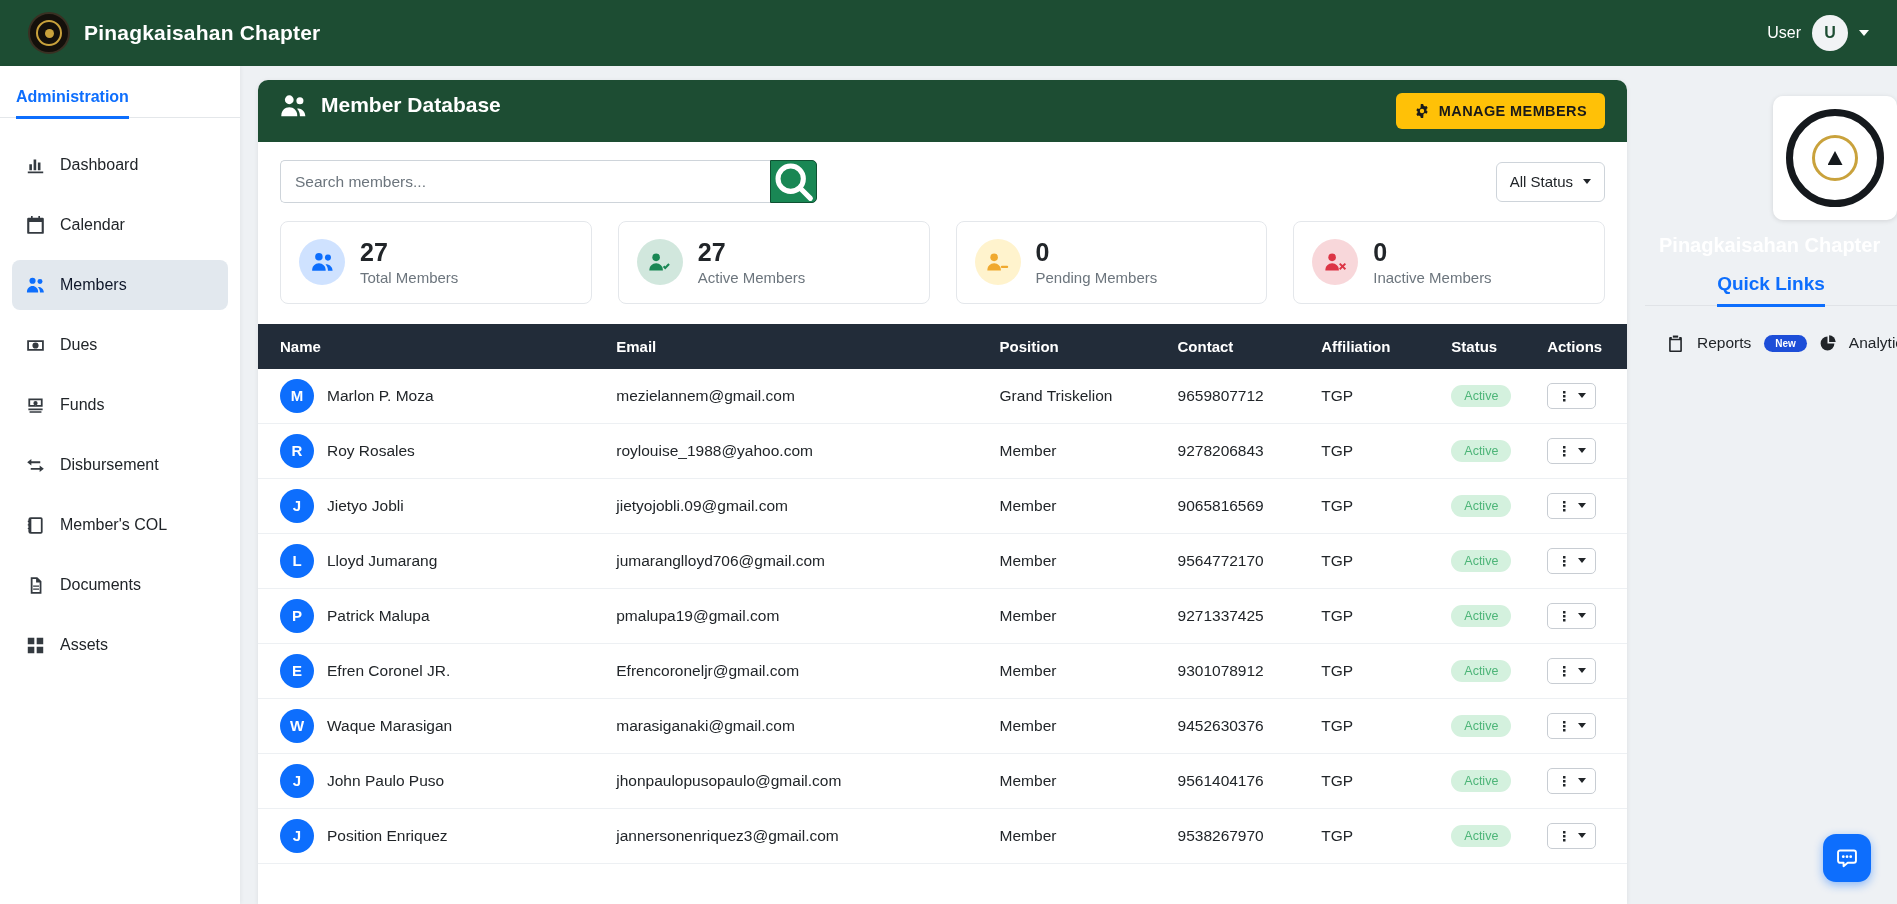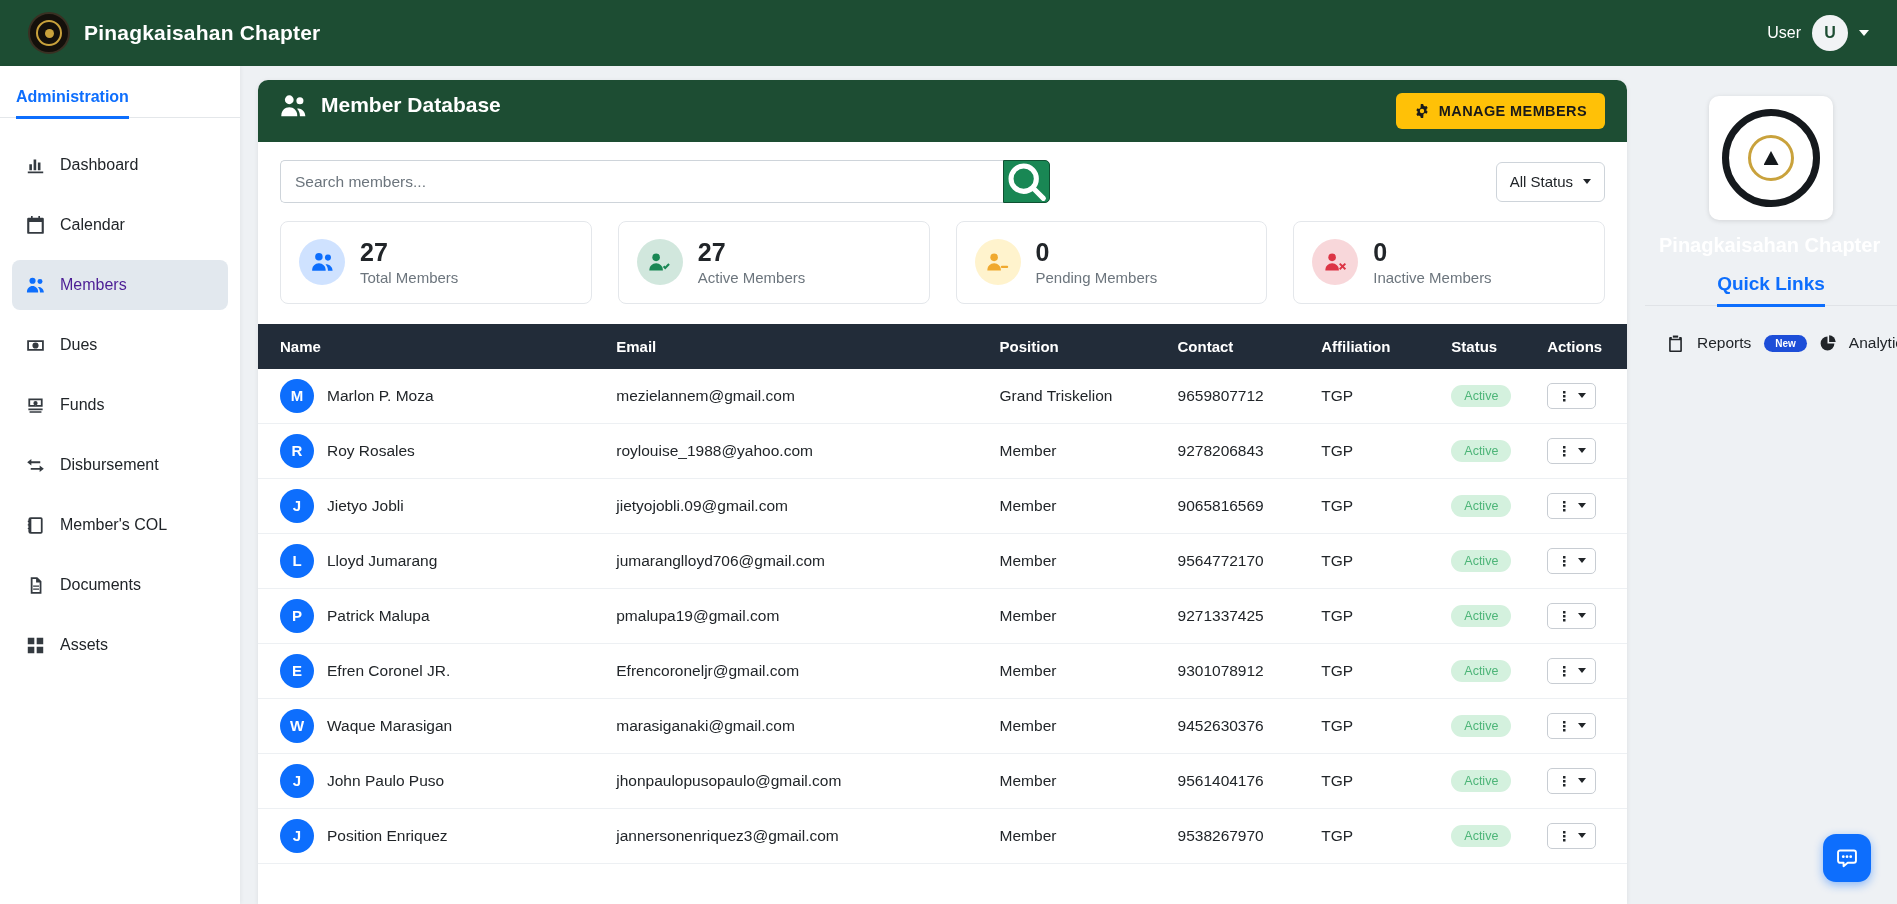--- a/index.html
+++ b/index.html
@@ -20,34 +20,34 @@
   
   .layout{display:flex;height:838px}
 
   
   .sidebar{width:240px;background:#fff;flex:0 0 auto;box-shadow:1px 0 4px rgba(0,0,0,.05)}
   .admin-heading{padding:22px 16px 0;border-bottom:1px solid #e4e7ea}
   .admin-heading span{display:inline-block;color:#0d6efd;font-size:16px;font-weight:700;padding-bottom:10px;border-bottom:3px solid #0d6efd;margin-bottom:-2px}
   .nav-list{padding:12px 0}
   .nav-item{display:flex;align-items:center;gap:15px;margin:10px 12px;padding:0 14px;height:50px;border-radius:8px;font-size:16px;color:#212529;cursor:pointer}
   .nav-item svg{width:19px;height:19px;fill:#343a40;flex:0 0 auto}
-  .nav-item.active{background:#e2e8ee;color:#4c1d95}
+  .nav-item.active{background:#e2e8ee;color:#0f172a}
   .nav-item.active svg{fill:#0d6efd}
 
   
   .main{flex:1 1 auto;padding:14px 18px 0;min-width:0}
   .card{background:#fff;border-radius:10px 10px 0 0;box-shadow:0 1px 5px rgba(0,0,0,.08);height:100%;display:flex;flex-direction:column;overflow:hidden}
   .card-header{background:#1d4d33;display:flex;gap:14px;padding:13px 22px}
   .card-header .hdr-icon{width:27px;height:27px;fill:#fff;flex:0 0 auto}
   .card-title{color:#fff;font-size:21px;font-weight:700}
   .manage-btn{margin-left:auto;display:flex;align-items:center;gap:9px;background:#ffc107;border:none;border-radius:6px;padding:10px 18px;font-weight:700;font-size:14.5px;color:#1a1a1a;letter-spacing:.4px;cursor:pointer;font-family:inherit}
   .manage-btn svg{width:16px;height:16px;fill:#1a1a1a}
 
   .toolbar{display:flex;align-items:center;padding:18px 22px 14px}
-  .search-group{display:flex;width:770px}
+  .search-group{display:flex;width:537px}
   .search-input{flex:1;height:43px;border:1px solid #ced4da;border-right:none;border-radius:5px 0 0 5px;padding:0 14px;font-size:15.5px;font-family:inherit;color:#212529;outline:none;background:#fff}
   .search-input::placeholder{color:#6c757d}
   .search-btn{width:47px;height:43px;background:#198754;border:1px solid #0f5132;border-radius:0 5px 5px 0;display:flex;align-items:center;justify-content:center;cursor:pointer}
   .status-select{margin-left:auto;height:40px;border:1px solid #ced4da;border-radius:6px;background:#fff;display:flex;align-items:center;gap:10px;padding:0 13px;font-size:15px;cursor:pointer}
   .caret-dark{width:0;height:0;border-left:4.5px solid transparent;border-right:4.5px solid transparent;border-top:5.5px solid #212529}
 
   .stats{display:flex;gap:26px;padding:4px 22px 20px}
   .stat-card{flex:1;border:1px solid #e4e7eb;border-radius:8px;padding:17px 18px;display:flex;align-items:center;gap:15px;background:#fff}
   .stat-icon{width:46px;height:46px;border-radius:50%;display:flex;align-items:center;justify-content:center;flex:0 0 auto}
   .stat-icon svg{width:23px;height:23px}
@@ -63,21 +63,21 @@
   .member-table th:first-child,.member-table td:first-child{padding-left:22px}
   .member-table td{padding:10px 16px;border-bottom:1px solid #edf0f3;font-size:15.5px;vertical-align:middle;white-space:nowrap;overflow:hidden}
   .name-cell{display:flex;align-items:center}
   .avatar{display:inline-flex;width:34px;height:34px;border-radius:50%;background:#0d6efd;color:#fff;font-weight:700;font-size:15px;align-items:center;justify-content:center;margin-right:13px;flex:0 0 auto}
   .badge-active{display:inline-block;background:#d4f1de;color:#4db578;font-size:12.5px;font-weight:400;padding:4px 13px;border-radius:12px}
   .actions-btn{display:inline-flex;align-items:center;gap:7px;border:1px solid #c8cdd3;background:#fff;border-radius:5px;padding:5px 9px;cursor:pointer}
   .dots{font-size:14px;font-weight:700;color:#212529;line-height:1;font-family:"DejaVu Sans",sans-serif}
   .caret-sm{width:0;height:0;border-left:4px solid transparent;border-right:4px solid transparent;border-top:5px solid #212529}
 
   
-  .rightbar{width:252px;flex:0 0 auto;padding:30px 0 8px;display:flex;flex-direction:column;align-items:center}
+  .rightbar{width:252px;flex:0 0 auto;padding:30px 0 8px;display:flex;flex-direction:column;align-items:flex-end}
   .logo-card{width:124px;height:124px;background:#fff;border-radius:10px;box-shadow:0 1px 5px rgba(0,0,0,.12);display:flex;align-items:center;justify-content:center}
   .emblem{width:98px;height:98px;border-radius:50%;background:#fff;border:7px solid #15191d;display:flex;align-items:center;justify-content:center}
   .emblem .inner{width:46px;height:46px;border-radius:50%;border:3px solid #c9a23c;display:flex;align-items:center;justify-content:center}
   .emblem .inner::after{content:"";width:15px;height:14px;background:#15191d;clip-path:polygon(50% 0,100% 100%,0 100%)}
   .chapter-name{margin-top:14px;color:#fff;font-weight:700;font-size:20px;white-space:nowrap;align-self:flex-start;padding-left:14px}
   .ql-heading{margin-top:16px;width:100%;text-align:center;border-bottom:1px solid #e0e3e7}
   .ql-heading span{display:inline-block;color:#0d6efd;font-weight:700;font-size:19px;border-bottom:3px solid #0d6efd;padding-bottom:9px;margin-bottom:-2px}
   .ql-list{width:100%;padding:16px 16px 0;display:flex;flex-direction:row}
   .ql-item{display:flex;align-items:center;gap:13px;padding:12px 6px;font-size:15.5px;color:#212529;cursor:pointer}
   .ql-item svg{width:17px;height:17px;fill:#212529;flex:0 0 auto}

